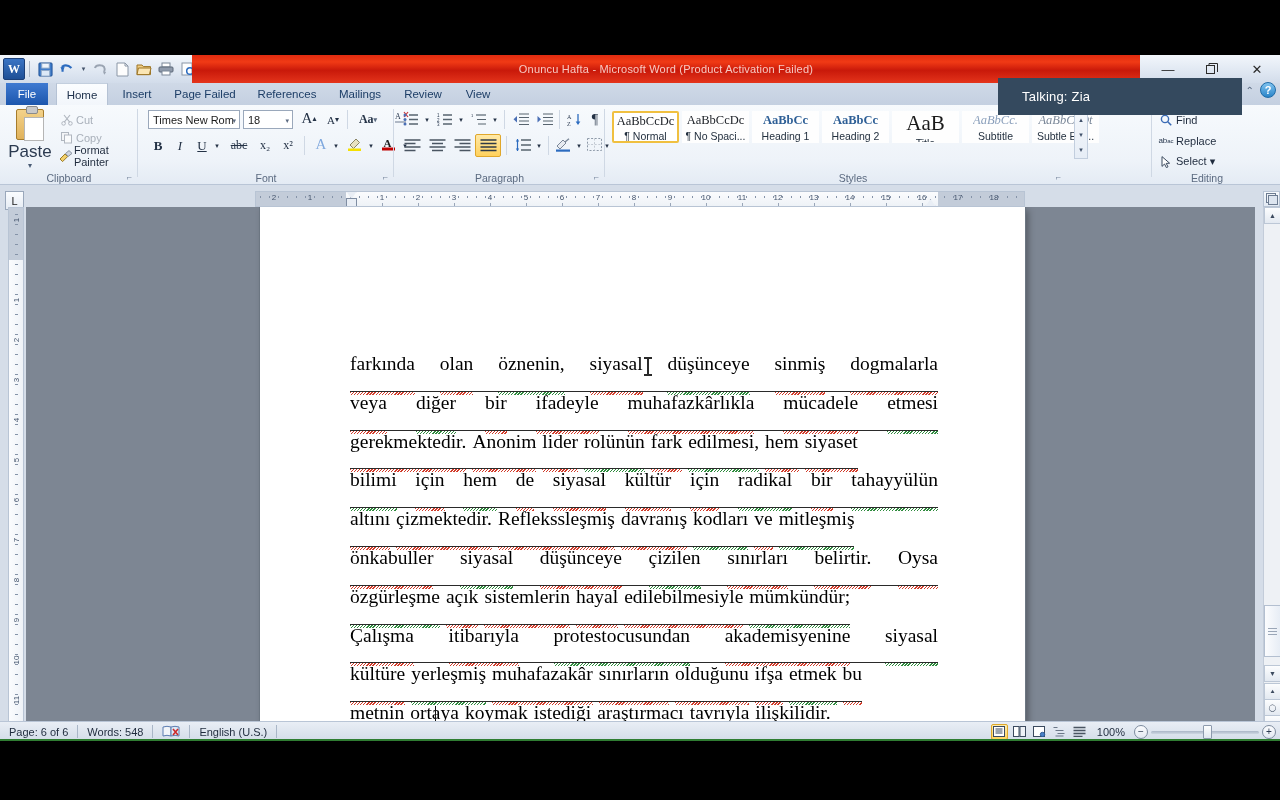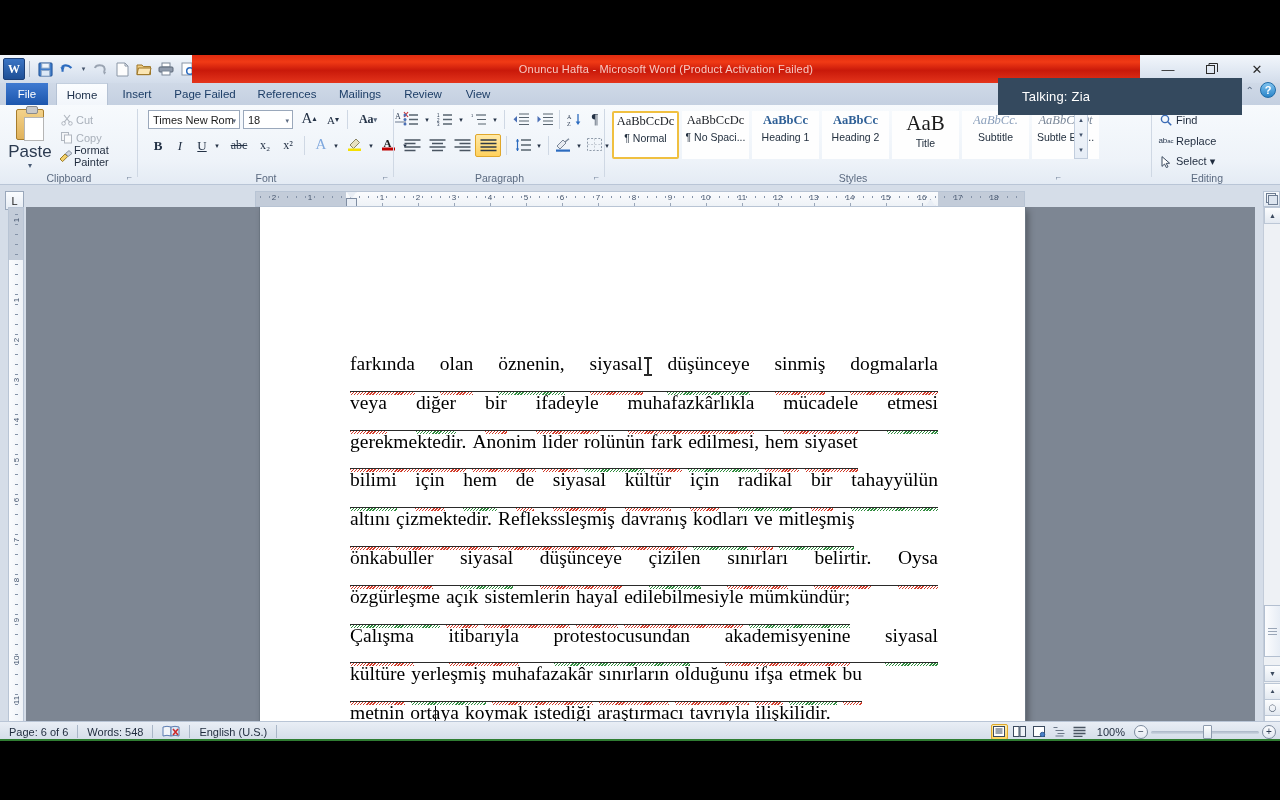--- a/index.html
+++ b/index.html
@@ -141,23 +141,23 @@
   }
   .tbtn.serif { font-family:"Liberation Serif", serif; }
   .tbtn.on {
     background: linear-gradient(to bottom,#ffe9a8,#ffd15c);
     border:1px solid #e0a72b; border-radius:2px;
   }
   .mini-caret { font-size:7px; color:#5b6a80; }
 
   
   .styletile {
-    position:absolute; top:6px; width:67px; height:48px;
+    position:absolute; top:6px; width:67px; height:32px;
     background:#fefefe; border:1px solid transparent;
-    display:flex; flex-direction:column; align-items:center; justify-content:flex-start;
+    display:flex; flex-direction:column; align-items:center; justify-content:flex-end;
   }
   .styletile.sel { border:2px solid #f0c040; background:#fff; border-radius:2px; }
   .st-prev { font-size:12.5px; color:#20242a; white-space:nowrap; overflow:hidden;
              font-family:"Liberation Serif", serif; line-height:16px; }
   .st-name { font-size:10.5px; color:#23303f; white-space:nowrap; overflow:hidden; margin-top:3px; }
   .st-h { color:#2e5f96; font-weight:bold; }
   .st-title { font-size:21px; color:#1a1a1a; font-family:"Liberation Serif", serif; line-height:22px;}
   .st-sub { color:#8a9fbb; font-style:italic; }
   .st-subem { color:#7a8798; font-style:italic; }
   .galscroll {

